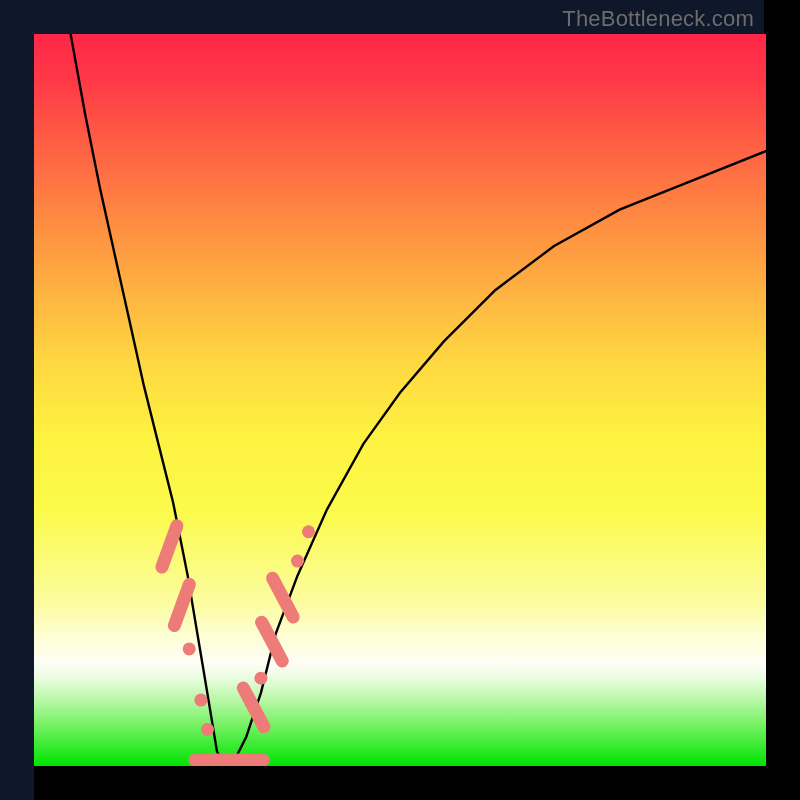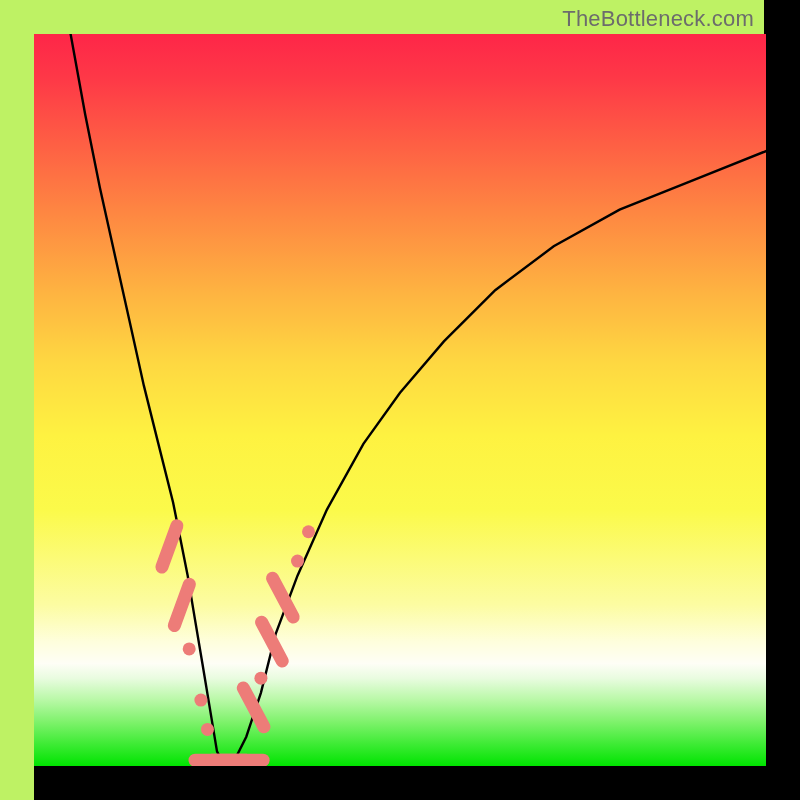--- a/index.html
+++ b/index.html
@@ -10,21 +10,21 @@
     overflow: hidden;
     background: #000;
     font-family: Arial, Helvetica, sans-serif;
   }
   .frame {
     position: absolute;
     left: 0;
     top: 0;
     width: 764px;
     height: 800px;
-    background: #bef264;
+    background: #0f172a;
   }
   .plot-area {
     position: absolute;
     left: 34px;
     top: 34px;
     width: 732px;
     height: 732px;
     overflow: hidden;
   }
   .gradient {

